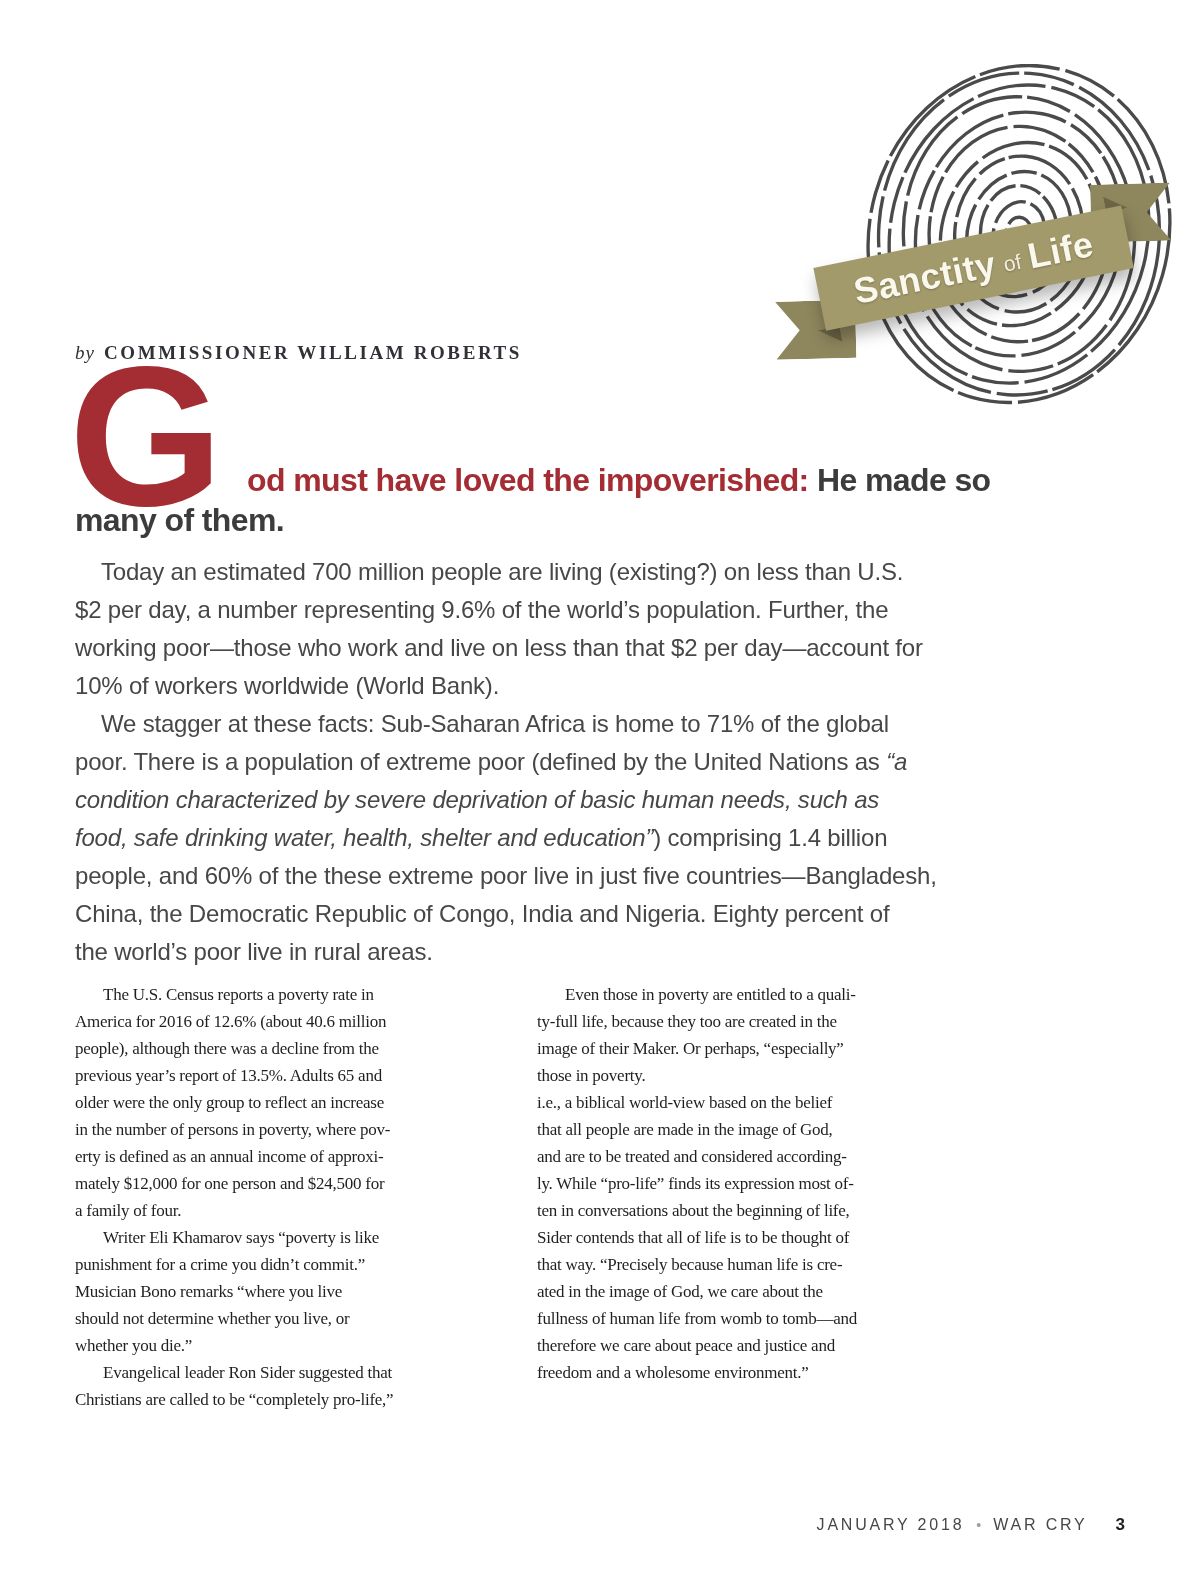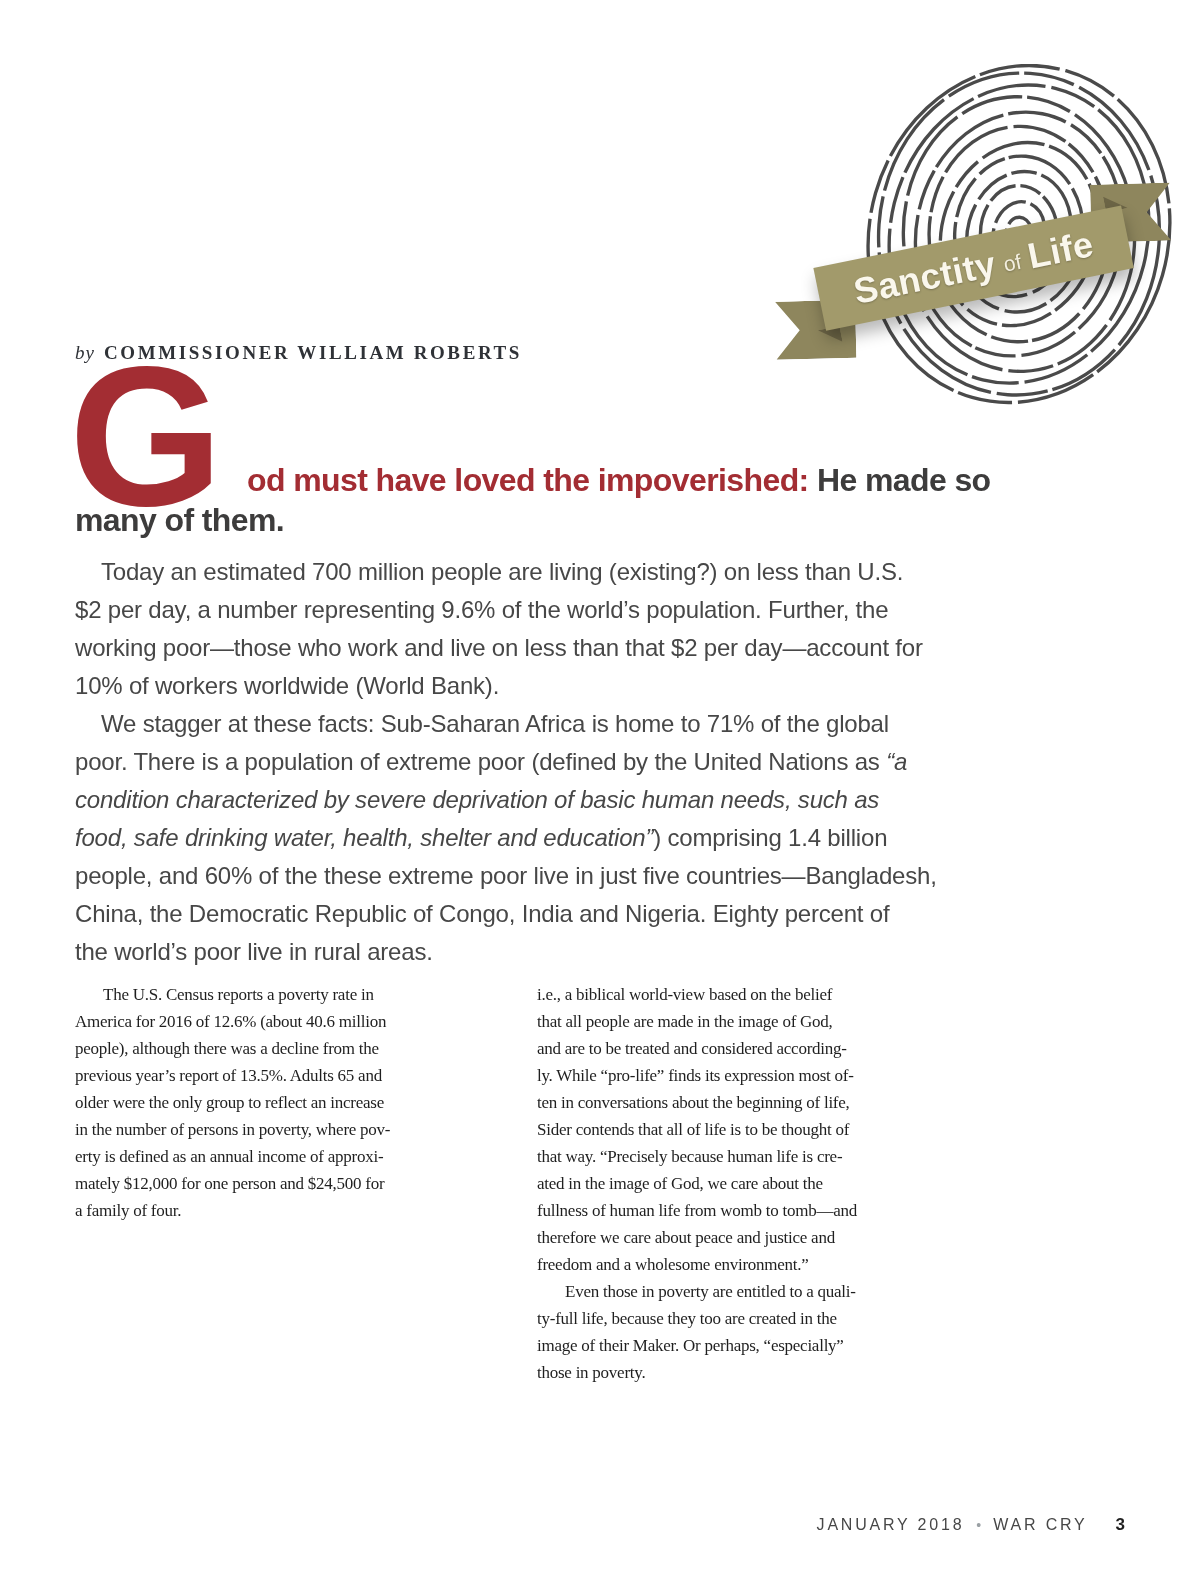--- a/index.html
+++ b/index.html
@@ -120,37 +120,44 @@
       <div class="col" id="col-left">
           <p class="col-p ind">The U.S. Census reports a poverty rate in
 America for 2016 of 12.6% (about 40.6 million
 people), although there was a decline from the
 previous year’s report of 13.5%. Adults 65 and
 older were the only group to reflect an increase
 in the number of persons in poverty, where pov-
 erty is defined as an annual income of approxi-
 mately $12,000 for one person and $24,500 for
 a family of four.</p>
+          <p class="col-p ind">Writer Eli Khamarov says “poverty is like
+punishment for a crime you didn’t commit.”
+Musician Bono remarks “where you live
+should not determine whether you live, or
+whether you die.”</p>
+          <p class="col-p ind">Evangelical leader Ron Sider suggested that
+Christians are called to be “completely pro-life,”</p>
         </div>
       <div class="col" id="col-right">
+          <p class="col-p ind">Even those in poverty are entitled to a quali-
+ty-full life, because they too are created in the
+image of their Maker. Or perhaps, “especially”
+those in poverty.</p>
           <p class="col-p">i.e., a biblical world-view based on the belief
 that all people are made in the image of God,
 and are to be treated and considered according-
 ly. While “pro-life” finds its expression most of-
 ten in conversations about the beginning of life,
 Sider contends that all of life is to be thought of
 that way. “Precisely because human life is cre-
 ated in the image of God, we care about the
 fullness of human life from womb to tomb—and
 therefore we care about peace and justice and
 freedom and a wholesome environment.”</p>
-          <p class="col-p ind">Even those in poverty are entitled to a quali-
-ty-full life, because they too are created in the
-image of their Maker. Or perhaps, “especially”
-those in poverty.</p>
         </div>
     </div>
 
   </div>
 
   <div class="footer">
     <span>JANUARY 2018</span>
     <span class="bullet">•</span>
     <span>WAR CRY</span>
     <span class="pageno">3</span>

